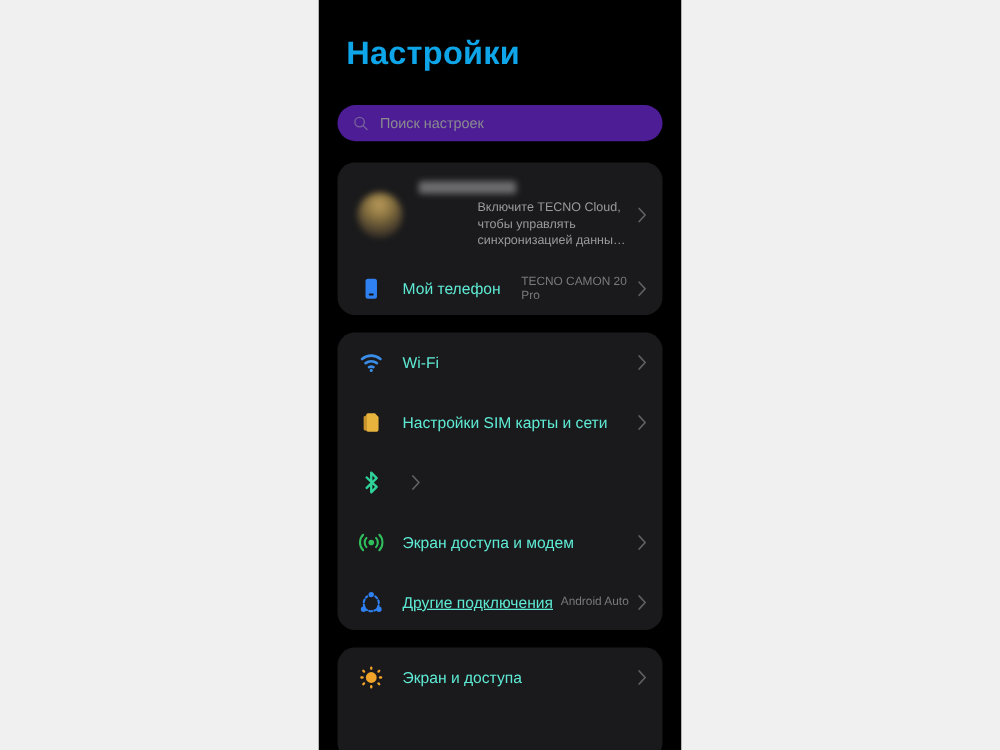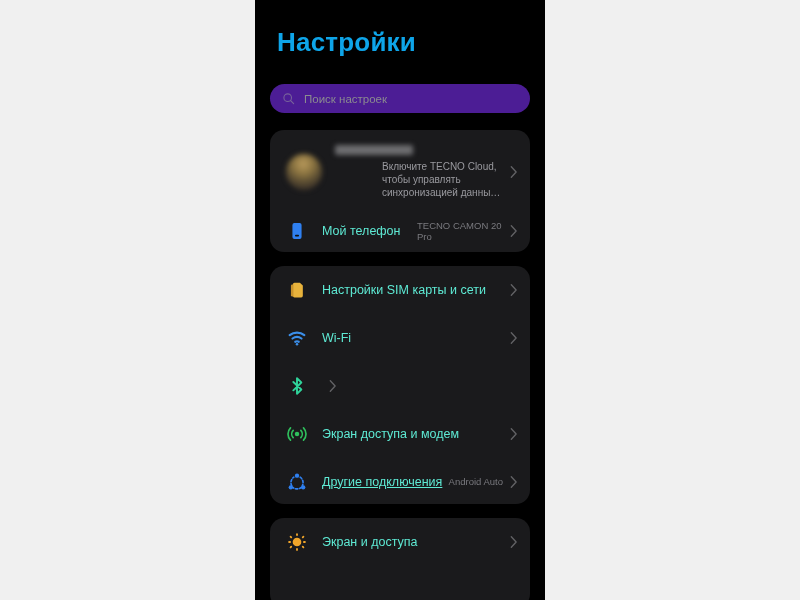--- a/index.html
+++ b/index.html
@@ -207,41 +207,41 @@
           <polyline points="2.5,2 8,8 2.5,14" fill="none" stroke="#b9b9bd" stroke-width="1.5" stroke-linecap="round" stroke-linejoin="round"></polyline>
         </svg>
       </div>
     </div>
 
     <div class="card" id="card-network">
 
       <div class="row">
         <span class="row-icon">
           <svg viewBox="0 0 24 24" width="20" height="20">
-            <path d="M9 3.2h6.5L19 6.6V19a1.9 1.9 0 0 1-1.9 1.9H9A1.9 1.9 0 0 1 7.1 19V5.1A1.9 1.9 0 0 1 9 3.2z" fill="#e8b33c"></path>
-            <path d="M6.2 5.4h1.5v14.3H6.2a1.5 1.5 0 0 1-1.5-1.5V6.9a1.5 1.5 0 0 1 1.5-1.5z" fill="#c9932c"></path>
-          </svg>
-        </span>
-        <span class="row-label">Настройки SIM карты и сети</span>
-        <span class="row-value"></span>
-        <svg class="chevron" viewBox="0 0 10 16">
-          <polyline points="2.5,2 8,8 2.5,14" fill="none" stroke="#b9b9bd" stroke-width="1.5" stroke-linecap="round" stroke-linejoin="round"></polyline>
-        </svg>
-      </div>
-
-      <div class="row">
-        <span class="row-icon">
-          <svg viewBox="0 0 24 24" width="20" height="20">
             <path d="M3.2 8.6A14 14 0 0 1 20.8 8.6" fill="none" stroke="#3b8ee8" stroke-width="2.6" stroke-linecap="round"></path>
             <path d="M6.6 12.6a9 9 0 0 1 10.8 0" fill="none" stroke="#3b8ee8" stroke-width="2.6" stroke-linecap="round"></path>
             <path d="M9.9 16.5a4.2 4.2 0 0 1 4.2 0" fill="none" stroke="#3b8ee8" stroke-width="2.6" stroke-linecap="round"></path>
             <circle cx="12" cy="19.6" r="1.5" fill="#3b8ee8"></circle>
           </svg>
         </span>
         <span class="row-label">Wi-Fi</span>
+        <span class="row-value"></span>
+        <svg class="chevron" viewBox="0 0 10 16">
+          <polyline points="2.5,2 8,8 2.5,14" fill="none" stroke="#b9b9bd" stroke-width="1.5" stroke-linecap="round" stroke-linejoin="round"></polyline>
+        </svg>
+      </div>
+
+      <div class="row">
+        <span class="row-icon">
+          <svg viewBox="0 0 24 24" width="20" height="20">
+            <path d="M9 3.2h6.5L19 6.6V19a1.9 1.9 0 0 1-1.9 1.9H9A1.9 1.9 0 0 1 7.1 19V5.1A1.9 1.9 0 0 1 9 3.2z" fill="#e8b33c"></path>
+            <path d="M6.2 5.4h1.5v14.3H6.2a1.5 1.5 0 0 1-1.5-1.5V6.9a1.5 1.5 0 0 1 1.5-1.5z" fill="#c9932c"></path>
+          </svg>
+        </span>
+        <span class="row-label">Настройки SIM карты и сети</span>
         <span class="row-value"></span>
         <svg class="chevron" viewBox="0 0 10 16">
           <polyline points="2.5,2 8,8 2.5,14" fill="none" stroke="#b9b9bd" stroke-width="1.5" stroke-linecap="round" stroke-linejoin="round"></polyline>
         </svg>
       </div>
 
       <div class="row">
         <span class="row-icon">
           <svg viewBox="0 0 24 24" width="20" height="20">
             <path d="M12 2.6v18.8l5.2-5.2L7.6 7.2M12 2.6l5.2 5.2-9.6 9.4" fill="none" stroke="#2fd39a" stroke-width="2.3" stroke-linecap="round" stroke-linejoin="round"></path>

